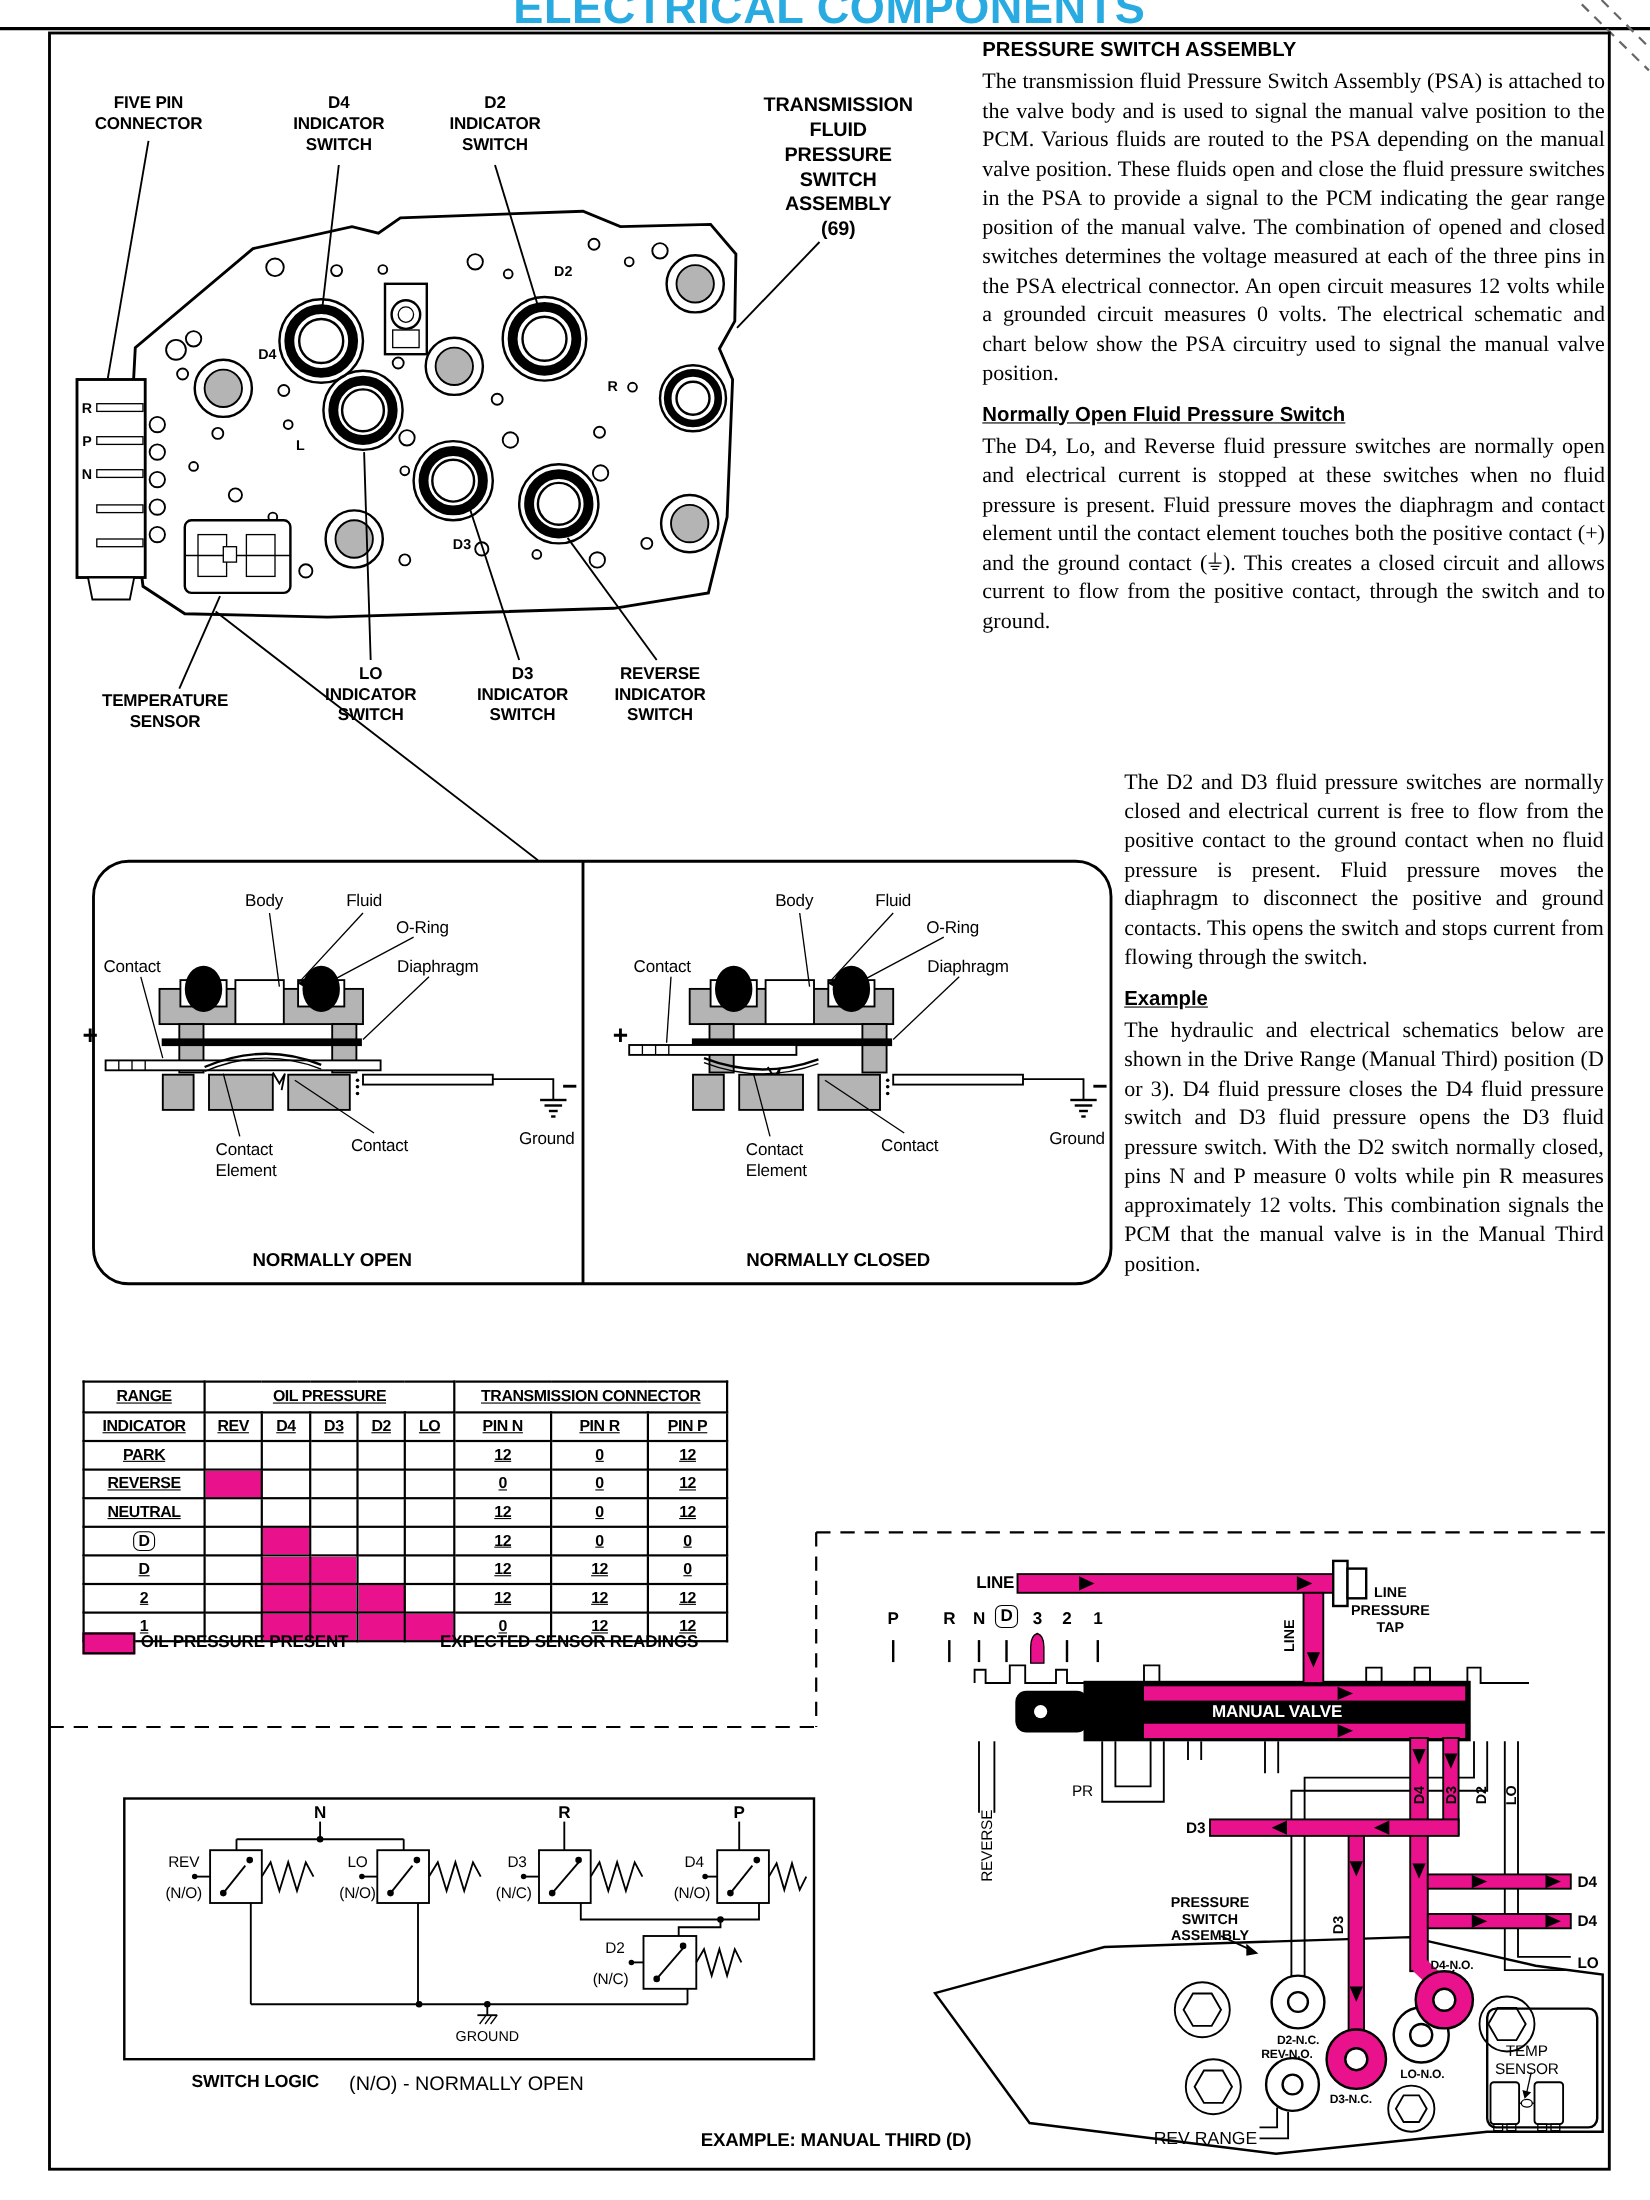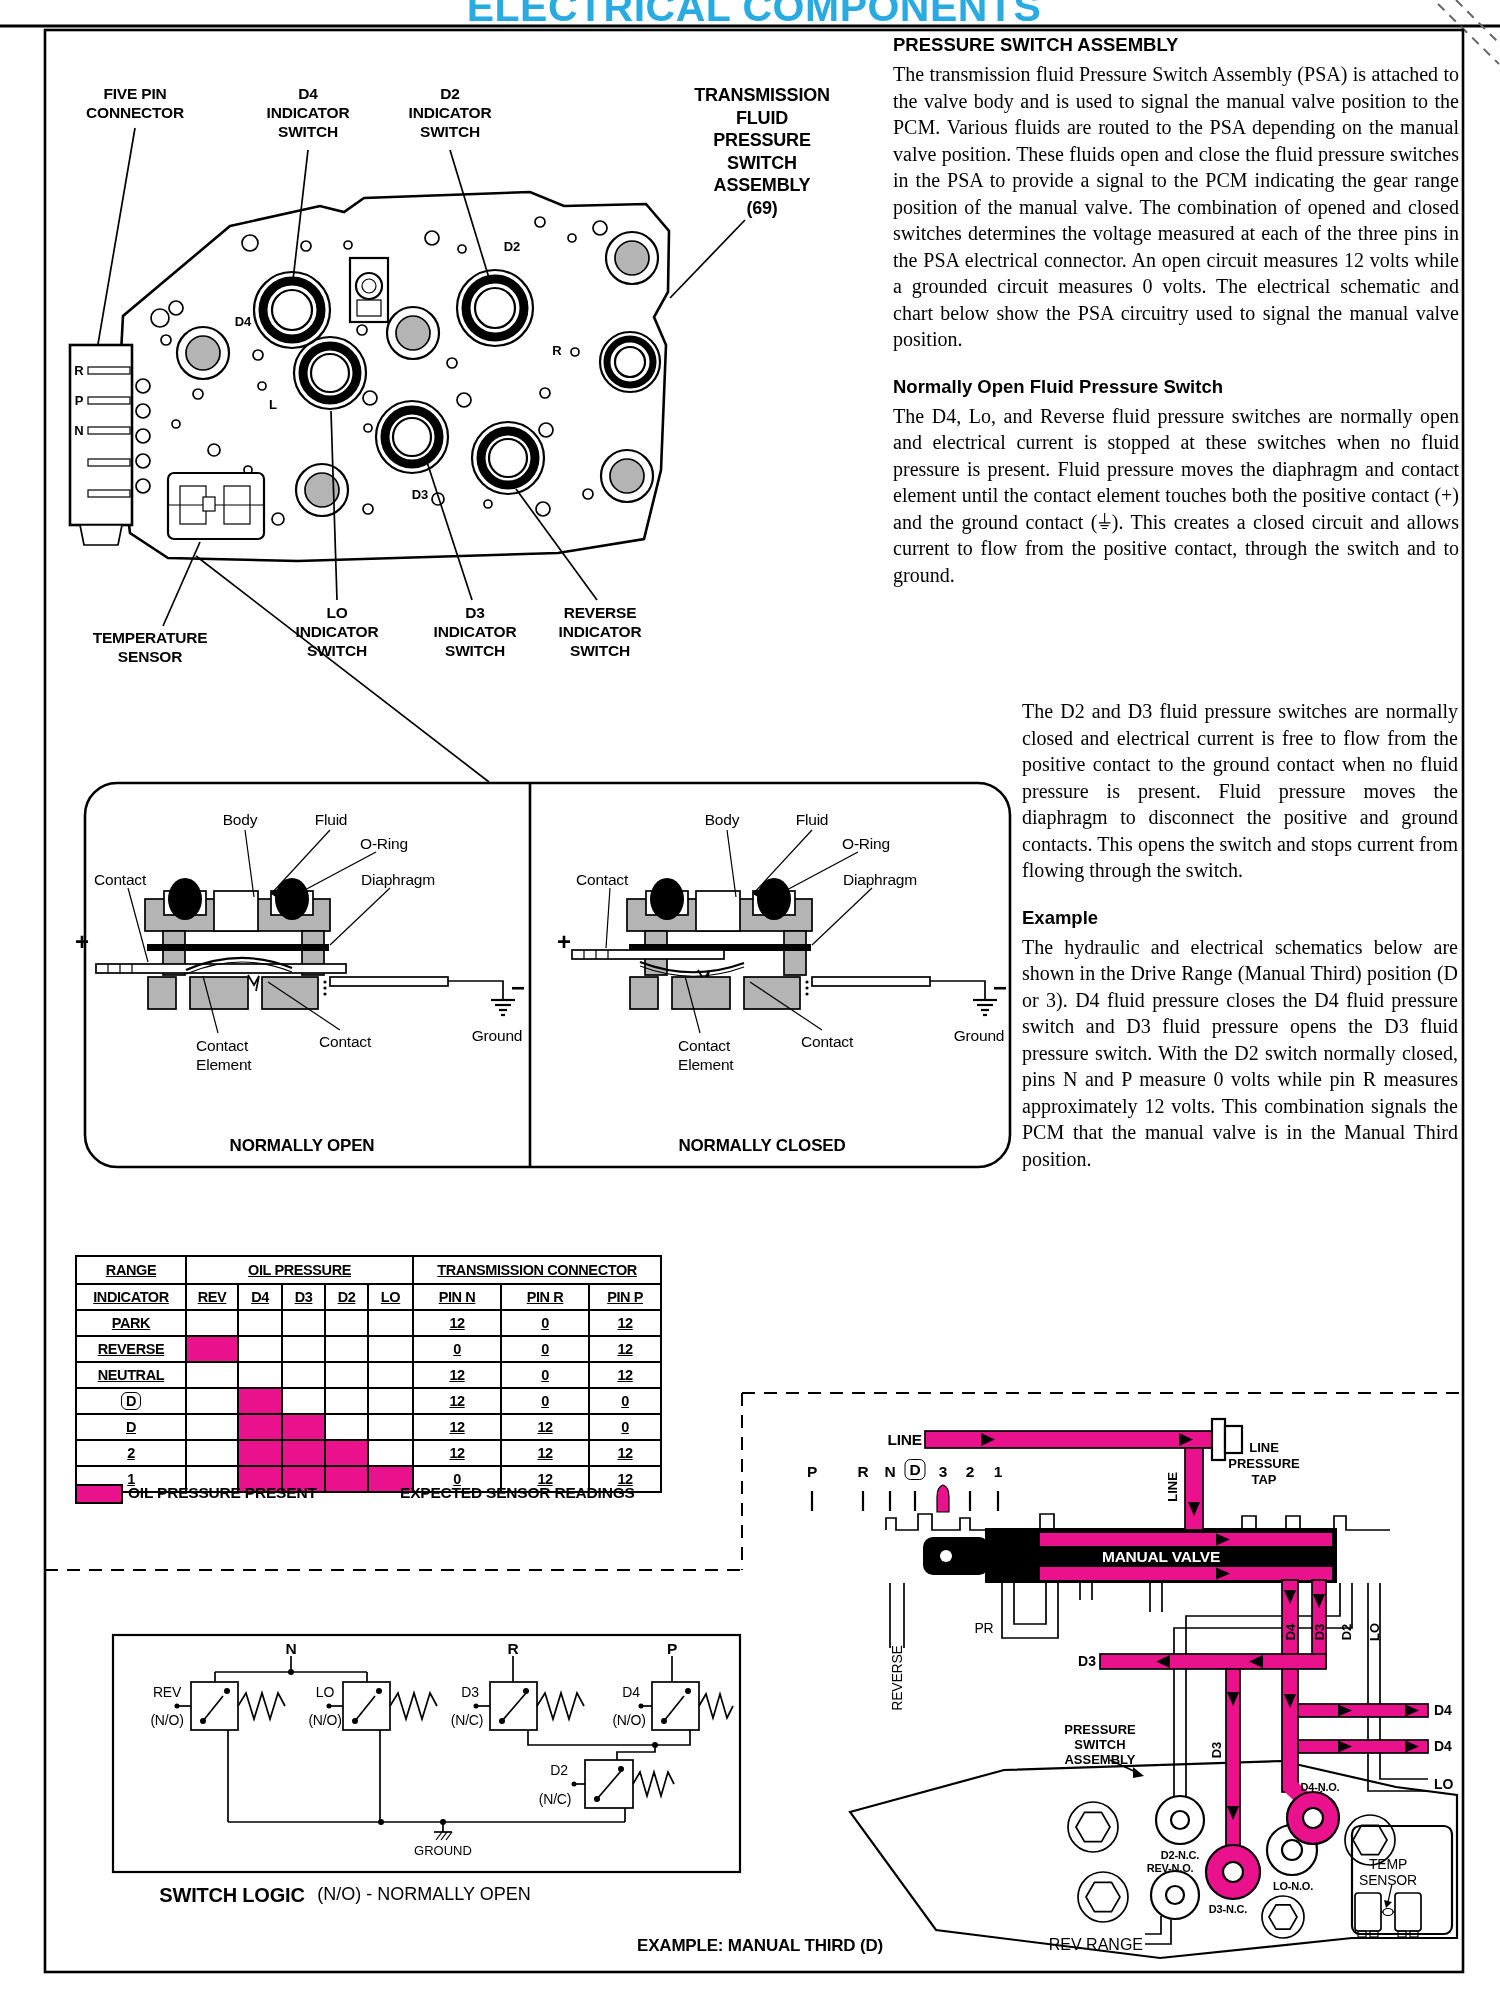--- a/index.html
+++ b/index.html
@@ -16,21 +16,21 @@
   .lbl{font-size:15.5px;line-height:19px;letter-spacing:-.2px;}
   .sm{font-size:13px;font-weight:bold;}
   .xsm{font-size:11px;font-weight:bold;letter-spacing:-.2px;}
   .md{font-size:14px;letter-spacing:-.2px;}
   .cap{font-weight:bold;font-size:17px;letter-spacing:-.2px;}
   .big{font-size:24px;font-weight:bold;}
   .wht{color:#fff;}
   .title{font-size:41px;font-weight:bold;color:var(--cyan);letter-spacing:.5px;}
   .serif{font-family:"Liberation Serif",serif;font-size:20px;line-height:26.5px;text-align:justify;}
   .hsans{font-family:"Liberation Sans",sans-serif;font-weight:bold;font-size:18.5px;line-height:22px;text-align:left;margin:0 0 5px 0;}
-  .mt{margin-top:23px;}
+  .mt{margin-top:13px;text-decoration:underline;}
   .selbox{display:inline-block;border:1.6px solid #000;border-radius:6px;padding:0 4px;}
   table.psa{border-collapse:collapse;table-layout:fixed;text-decoration:underline;}
   table.psa td,table.psa th{border:2.2px solid #000;padding:0;text-align:center;vertical-align:middle;
       font-weight:bold;font-size:14.5px;letter-spacing:-.4px;height:24px;overflow:hidden;}
   table.psa tr.hdr1 th{height:26px;}
   .oil-on{background:var(--pink);}
   .swatch{background:var(--pink);border:2px solid #000;}
   
   svg .ln{stroke:#000;fill:none;}
   svg .s1{stroke-width:1.2;} svg .s15{stroke-width:1.7;} svg .s2{stroke-width:2.2;} svg .s25{stroke-width:2.6;}
@@ -641,21 +641,21 @@
 <div class="abs ctr md" style="left:167px;top:1712px">(N/O)</div>
 <div class="abs ctr md" style="left:325px;top:1684px">LO</div>
 <div class="abs ctr md" style="left:325px;top:1712px">(N/O)</div>
 <div class="abs ctr md" style="left:470px;top:1684px">D3</div>
 <div class="abs ctr md" style="left:467px;top:1712px">(N/C)</div>
 <div class="abs ctr md" style="left:631px;top:1684px">D4</div>
 <div class="abs ctr md" style="left:629px;top:1712px">(N/O)</div>
 <div class="abs ctr md" style="left:559px;top:1762px">D2</div>
 <div class="abs ctr md" style="left:555px;top:1791px">(N/C)</div>
 <div class="abs ctr" style="left:443px;top:1843px;font-size:13px">GROUND</div>
-<div class="abs ctr cap" style="left:232px;top:1884px;font-size:20px">SWITCH LOGIC</div>
+<div class="abs ctr cap" style="left:232px;top:1884px;font-size:16px">SWITCH LOGIC</div>
 <div class="abs ctr" style="left:424px;top:1884px;font-size:18px">(N/O) - NORMALLY OPEN</div>
 
 <div class="abs rgt lblB" style="left:922px;top:1430px">LINE</div>
 <div class="abs ctr sm pre" style="left:1264px;top:1440px;line-height:16px">LINE
 PRESSURE
 TAP</div>
 <div class="abs rot sm" style="left:1172px;top:1487px">LINE</div>
 <div class="abs ctr lblB" style="left:812px;top:1462px">P</div>
 <div class="abs ctr lblB" style="left:863px;top:1462px">R</div>
 <div class="abs ctr lblB" style="left:890px;top:1462px">N</div>

